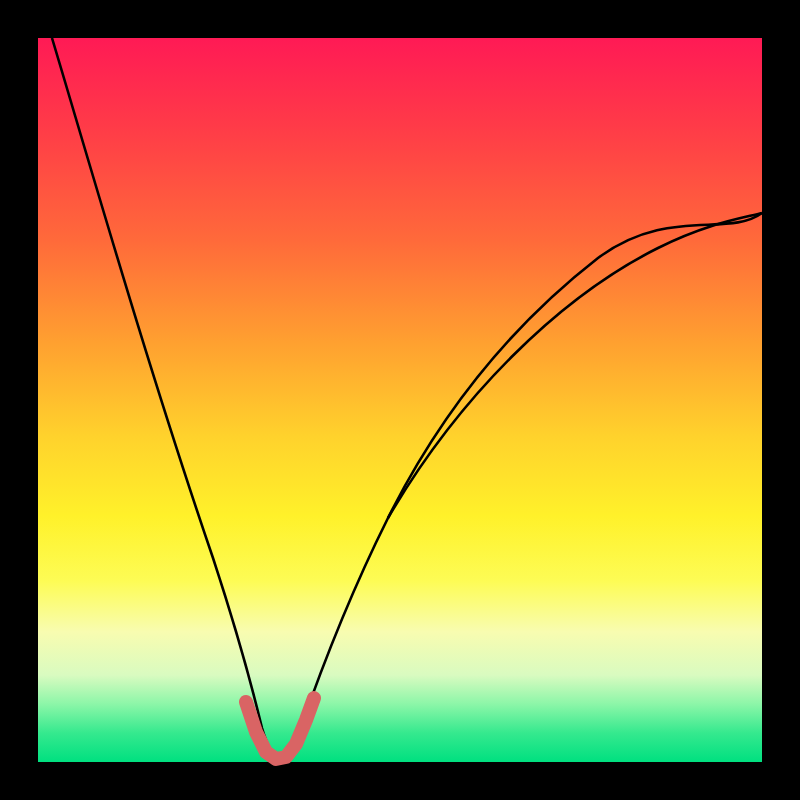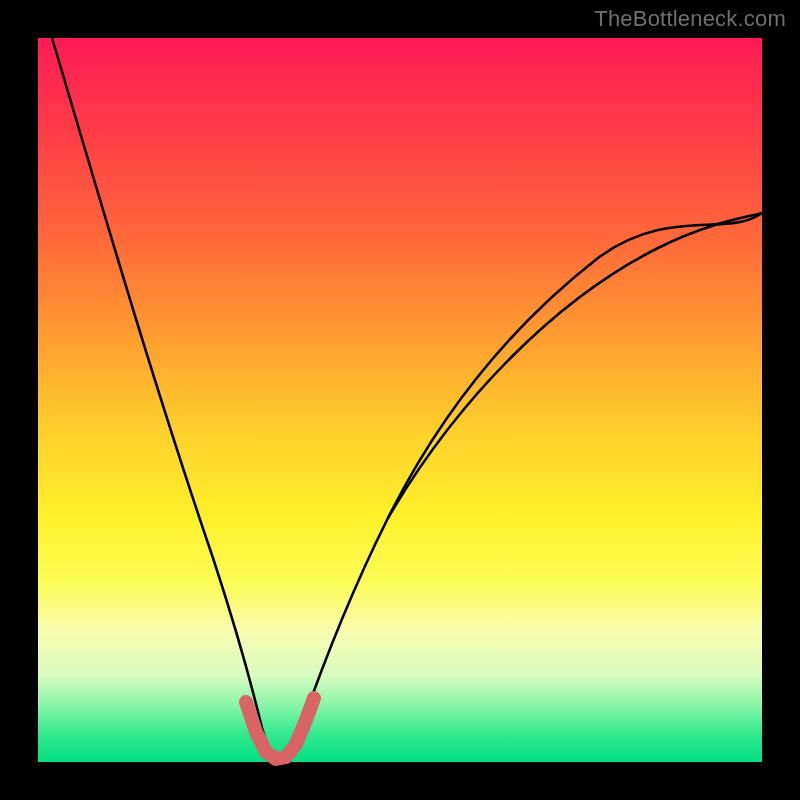--- a/index.html
+++ b/index.html
@@ -56,21 +56,20 @@
     top: 0;
     width: 724px;
     height: 724px;
     overflow: visible;
   }
 </style>
 </head>
 <body>
 
 <div class="frame">
-  <div class="watermark">TheBottleneck.com</div>
 
   <div class="plot">
     <svg class="curve" viewBox="0 0 724 724">
       <path fill="none" stroke="#000" stroke-width="2.6" d="M 14 0
                C 50 120, 110 330, 175 520
                C 198 590, 212 640, 224 690
                C 230 710, 236 720, 240 721
                C 246 722, 254 712, 262 692
                C 280 640, 310 560, 350 480
                C 400 380, 470 290, 560 220

